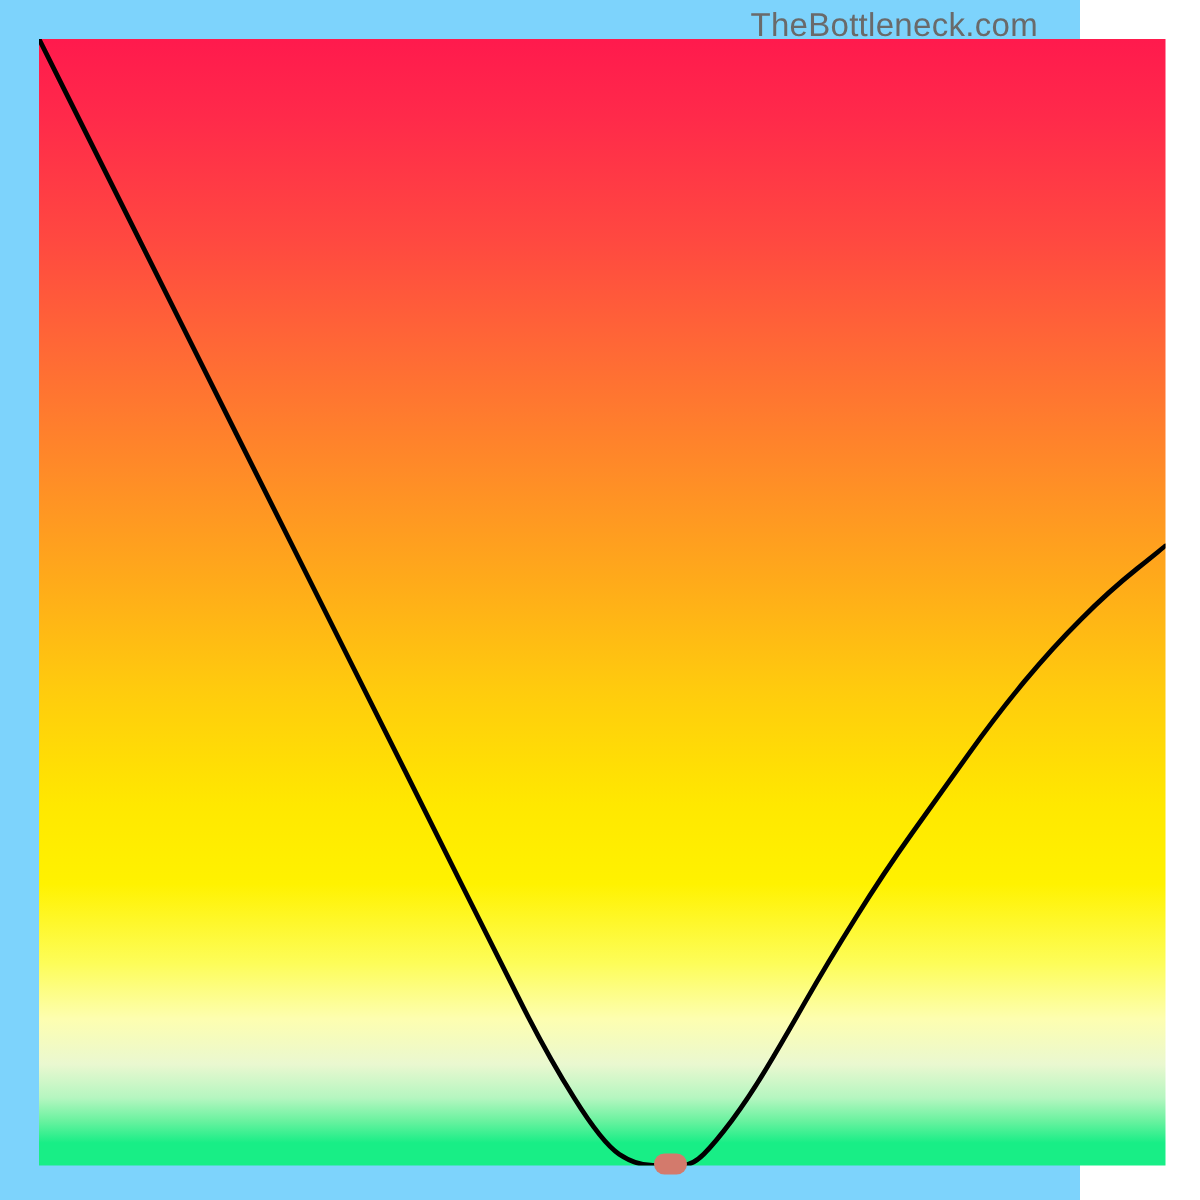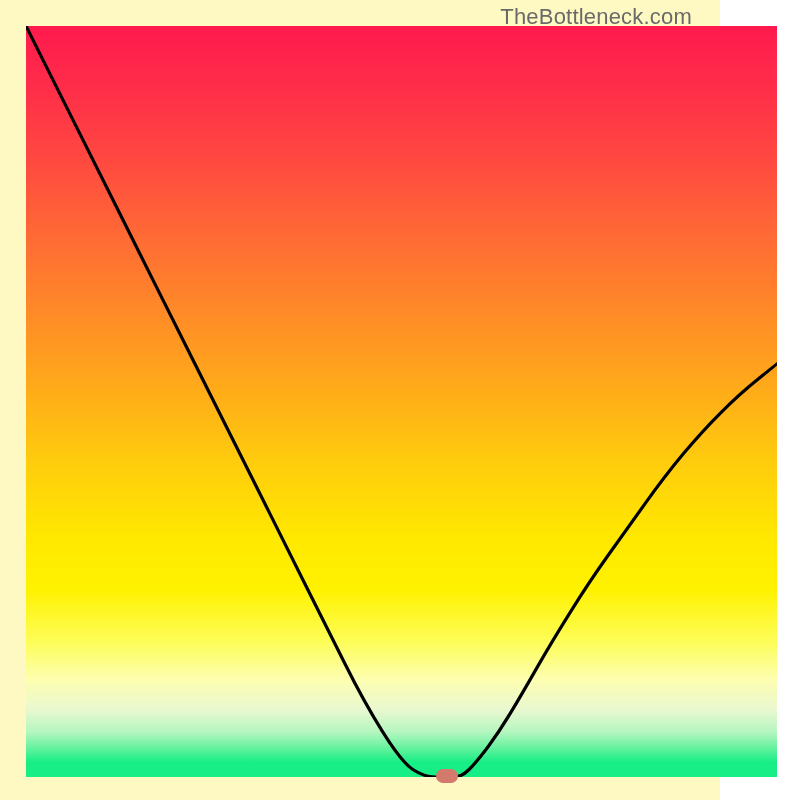--- a/index.html
+++ b/index.html
@@ -7,21 +7,21 @@
     padding: 0;
     width: 800px;
     height: 800px;
     overflow: hidden;
     font-family: Arial, Helvetica, sans-serif;
   }
   .chart-container {
     position: relative;
     width: 720px;
     height: 800px;
-    background: #fef9c3;
+    background: #7dd3fc;
     text-align: center;
   }
   .plot-area {
     position: absolute;
     left: 26px;
     top: 26px;
     width: 751px;
     height: 751px;
     background: linear-gradient(to bottom,
       #ff1a4d 0%,

